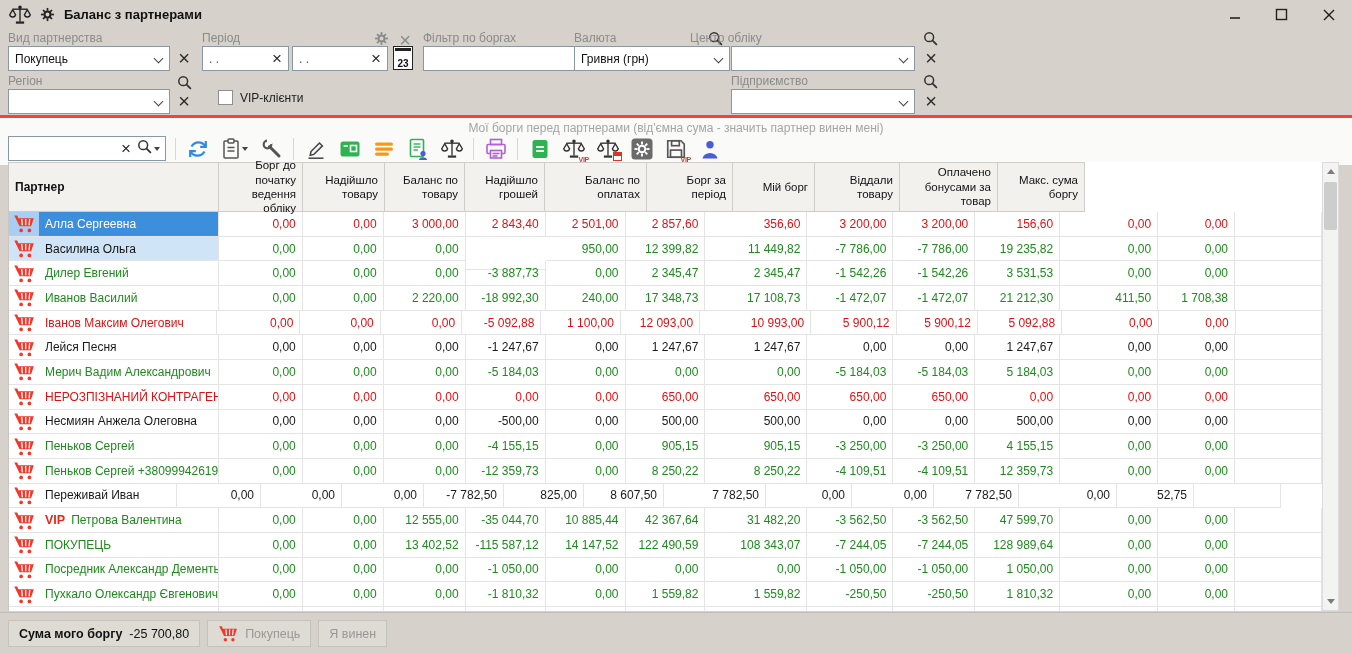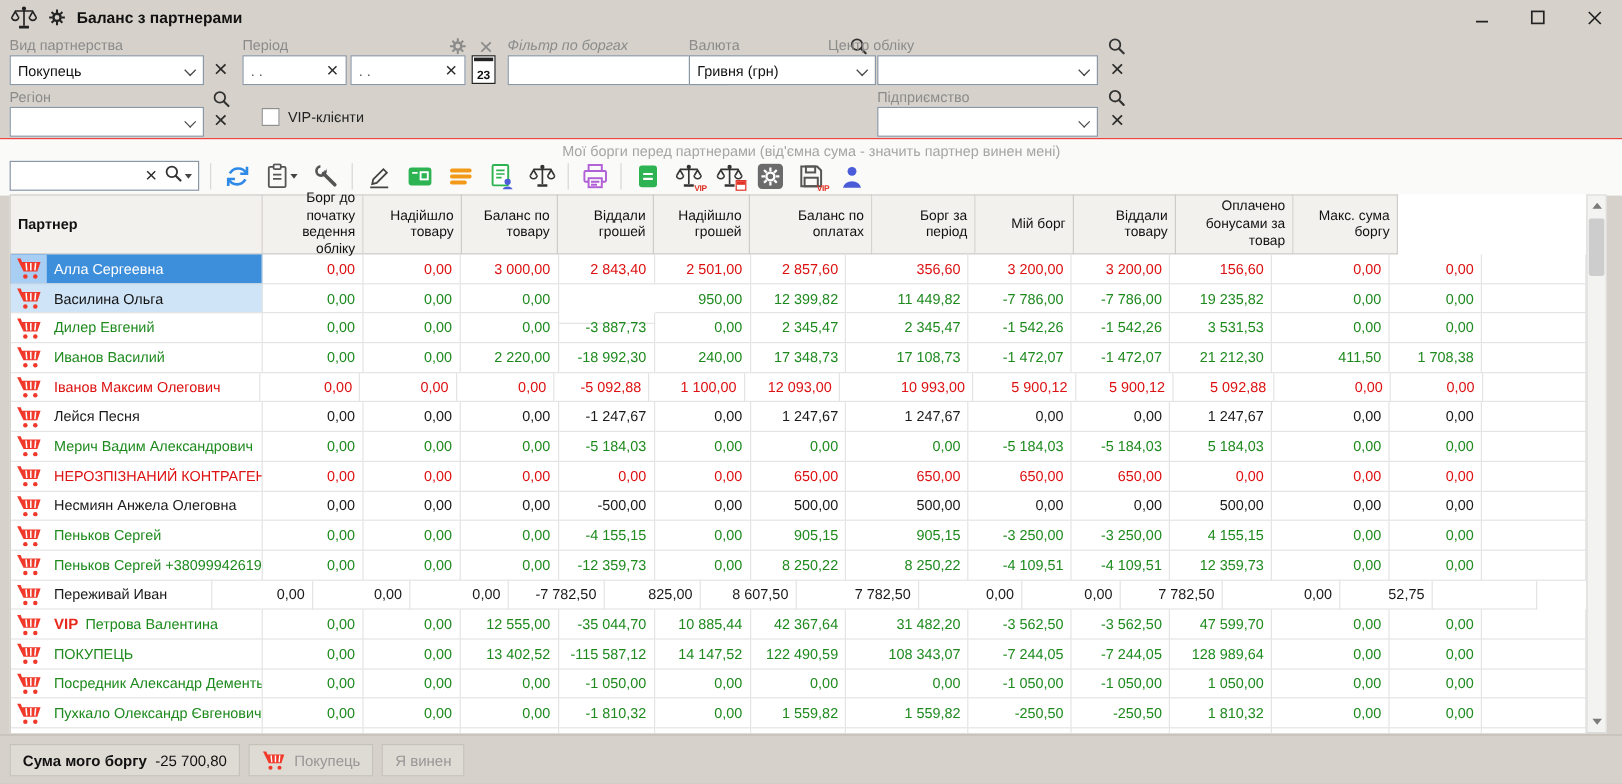--- a/index.html
+++ b/index.html
@@ -25,21 +25,21 @@
   .dt{position:absolute;background:#fff;border:1px solid #8a97a5;height:25px;box-sizing:border-box;
       display:flex;align-items:center;justify-content:space-between;padding:0 6px;font-size:12px;color:#555;}
   .dt .dx{font-size:17px;font-weight:300;color:#2b2b2b;line-height:1;}
   .cal{position:absolute;width:20px;height:24px;border:1.5px solid #222;background:#fff;box-sizing:border-box;
        display:flex;align-items:flex-end;justify-content:center;font-weight:bold;font-size:10px;color:#111;}
   .cal::before{content:"";position:absolute;top:1px;left:1px;right:1px;height:3px;background:#222;}
   .cb{position:absolute;width:15px;height:15px;background:#fff;border:1px solid #8f8f8f;box-sizing:border-box;}
   .cblabel{position:absolute;font-size:12px;color:#222;}
 
   
-  .band{position:relative;height:47px;background:#fafaf9;border-top:1px solid #ef4444;}
+  .band{position:relative;height:47px;background:#fafaf9;border-top:3px solid #ef4444;}
   .info{position:absolute;top:3px;left:0;right:0;text-align:center;color:#a5a5a5;font-size:12px;}
   .toolbar{position:absolute;left:8px;bottom:3px;display:flex;align-items:center;gap:9px;height:27px;}
   .search{width:158px;height:25px;border:1px solid #8a97a5;background:#fff;box-sizing:border-box;
           display:flex;align-items:center;padding:0 5px;gap:6px;}
   .search input{flex:1;min-width:10px;border:none;outline:none;font-size:12px;background:transparent;}
   .search .sx{font-size:17px;font-weight:300;color:#2b2b2b;line-height:1;}
   .tsep{width:1px;height:22px;background:#d8d8d8;}
   .tbtn{width:25px;height:25px;display:flex;align-items:center;justify-content:center;position:relative;}
   .corner{position:absolute;bottom:-2px;right:-3px;font-size:7px;font-weight:bold;color:#e03325;letter-spacing:-0.3px;}
   .corner-cal{position:absolute;bottom:0;right:-2px;width:9px;height:9px;border:1.3px solid #e03325;background:#fff;box-sizing:border-box;}
@@ -190,21 +190,21 @@
     <div class="dt" style="left:292px;top:17px;width:96px;">
       <span>.  .</span>
         <span class="dx">×</span>
     </div>
     <div class="cal" style="left:393px;top:17px;">
       <span>23</span>
     </div>
     <span class="cb" style="left:218px;top:61px;"></span>
     <span class="cblabel" style="left:240px;top:62px;">VIP-клієнти</span>
 
-    <span class="flabel" style="left:423px;top:2px;font-style:italic;">Фільтр по боргах</span>
+    <span class="flabel" style="left:423px;top:2px;">Фільтр по боргах</span>
     <div class="combo" style="left:423px;top:17px;width:183px;">
       <span></span>
         <span class="chev"></span>
     </div>
 
     <span class="flabel" style="left:574px;top:2px;">Валюта</span>
     <span class="mag" style="left:708px;top:2px;" id="mag2">
   <svg width="15" height="15" viewBox="0 0 15 15">
     <circle cx="6.2" cy="6.2" r="4.4" fill="none" stroke="#333" stroke-width="1.5"></circle>
     <line x1="9.6" y1="9.6" x2="13.4" y2="13.4" stroke="#333" stroke-width="1.8" stroke-linecap="round"></line>
@@ -412,23 +412,20 @@
             <span>Партнер</span>
           </div>
           <div class="hcell" style="width: 84px;">
             <span>Борг до початку ведення обліку</span>
           </div>
           <div class="hcell" style="width: 82px;">
             <span>Надійшло товару</span>
           </div>
           <div class="hcell" style="width: 80px;">
             <span>Баланс по товару</span>
-          </div>
-          <div class="hcell" style="width: 80px;">
-            <span>Віддали грошей</span>
           </div>
           <div class="hcell" style="width: 80px;">
             <span>Надійшло грошей</span>
           </div>
           <div class="hcell" style="width: 102px;">
             <span>Баланс по оплатах</span>
           </div>
           <div class="hcell" style="width: 86px;">
             <span>Борг за період</span>
           </div>

